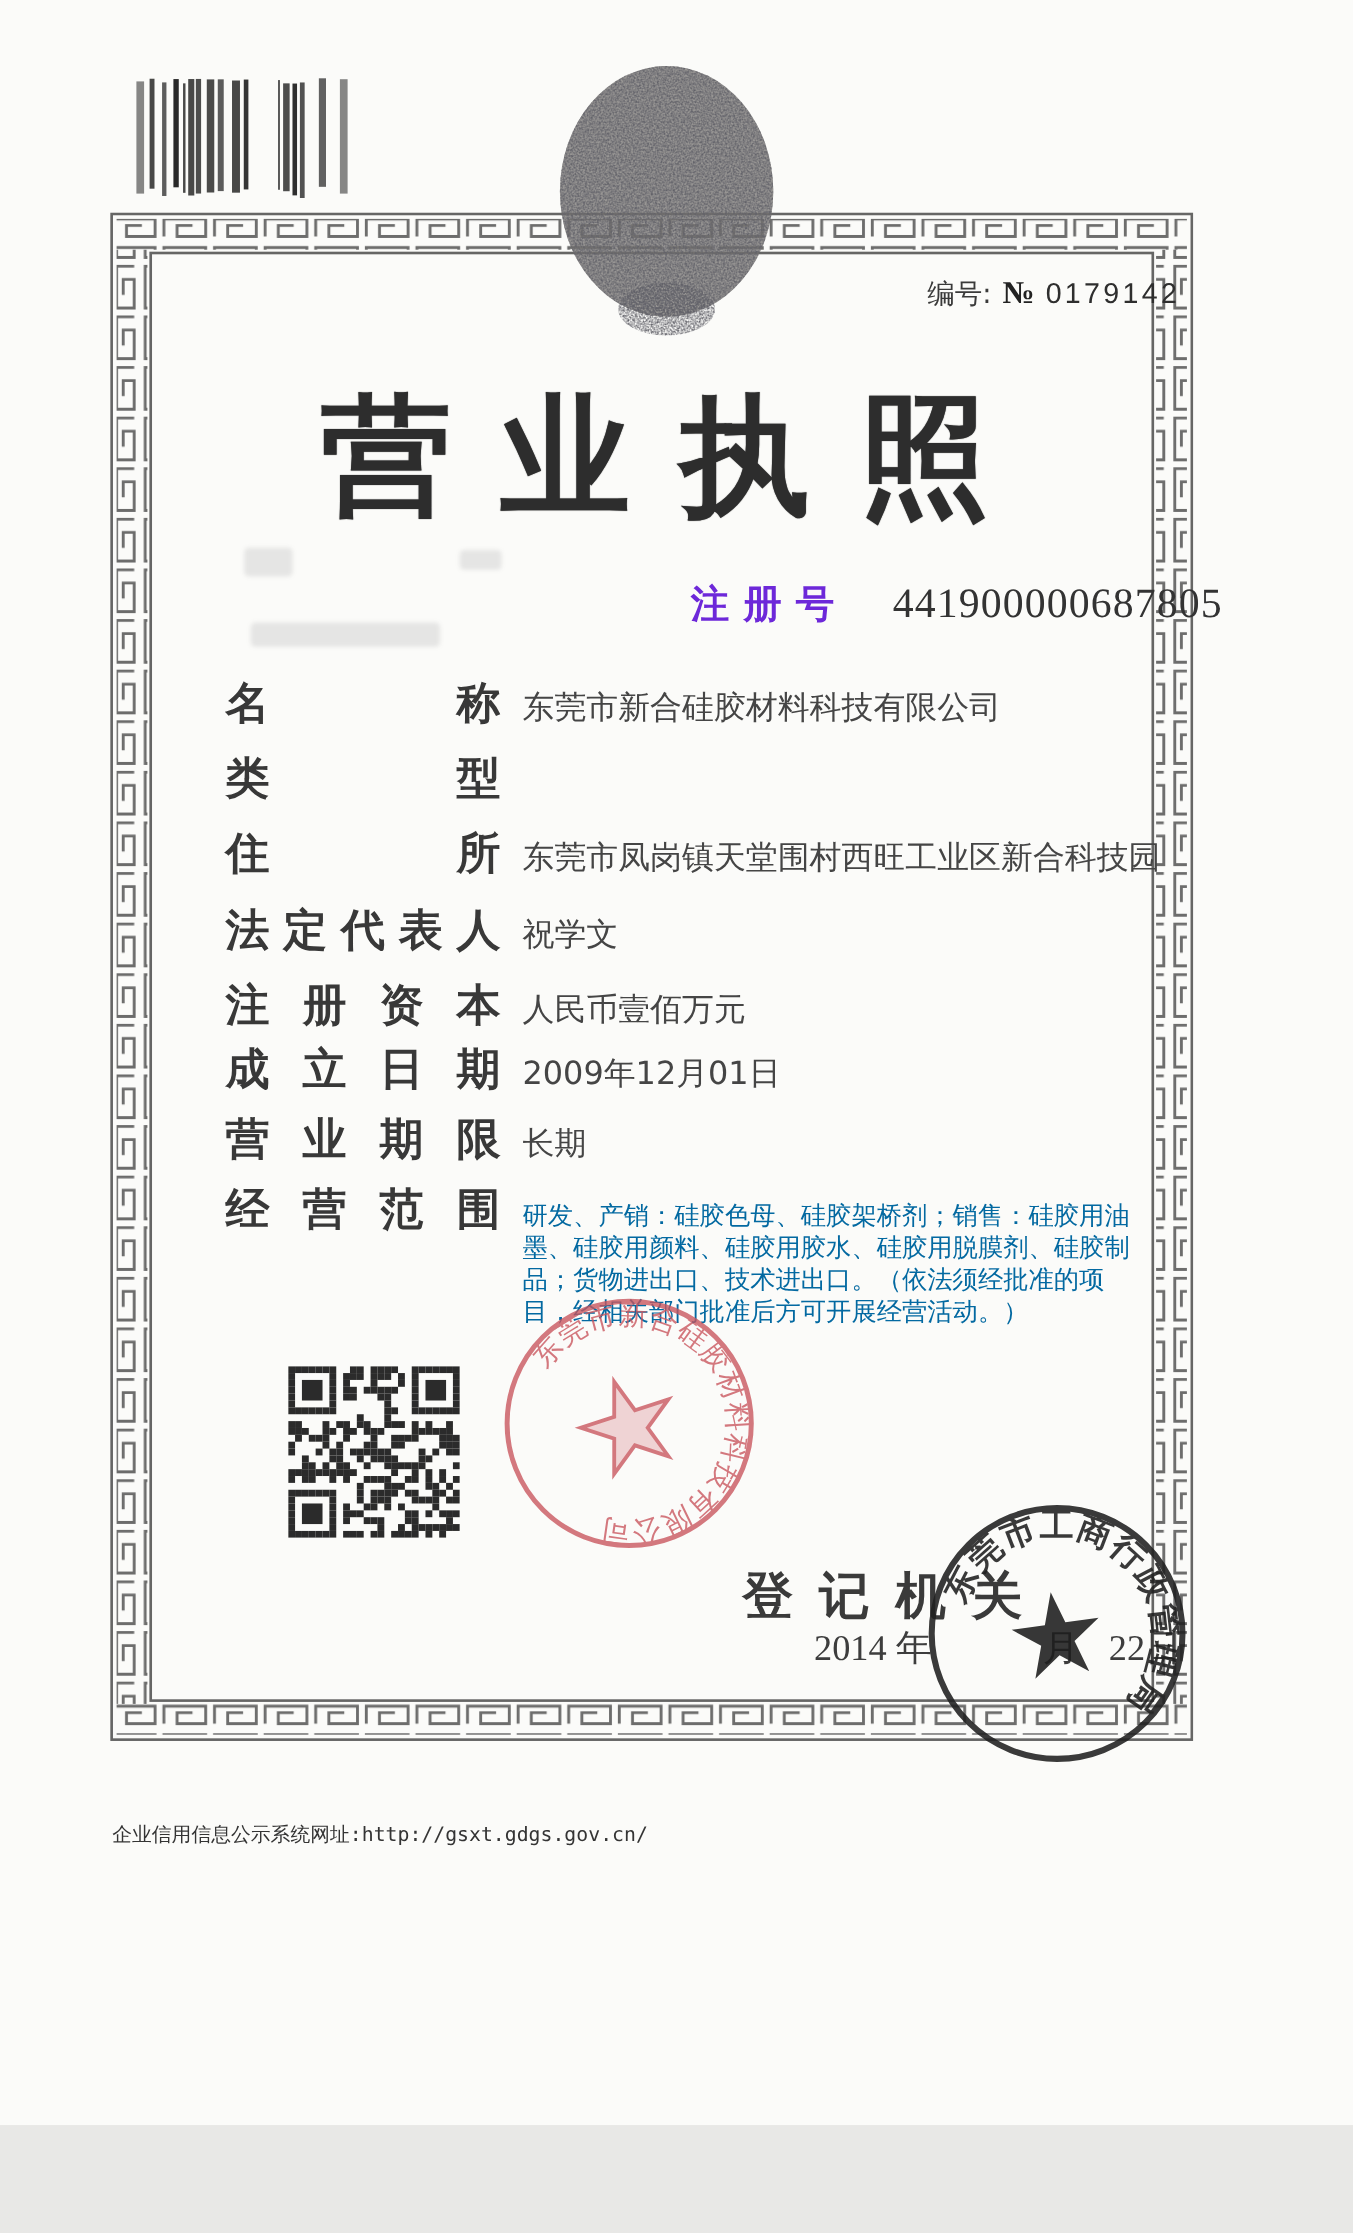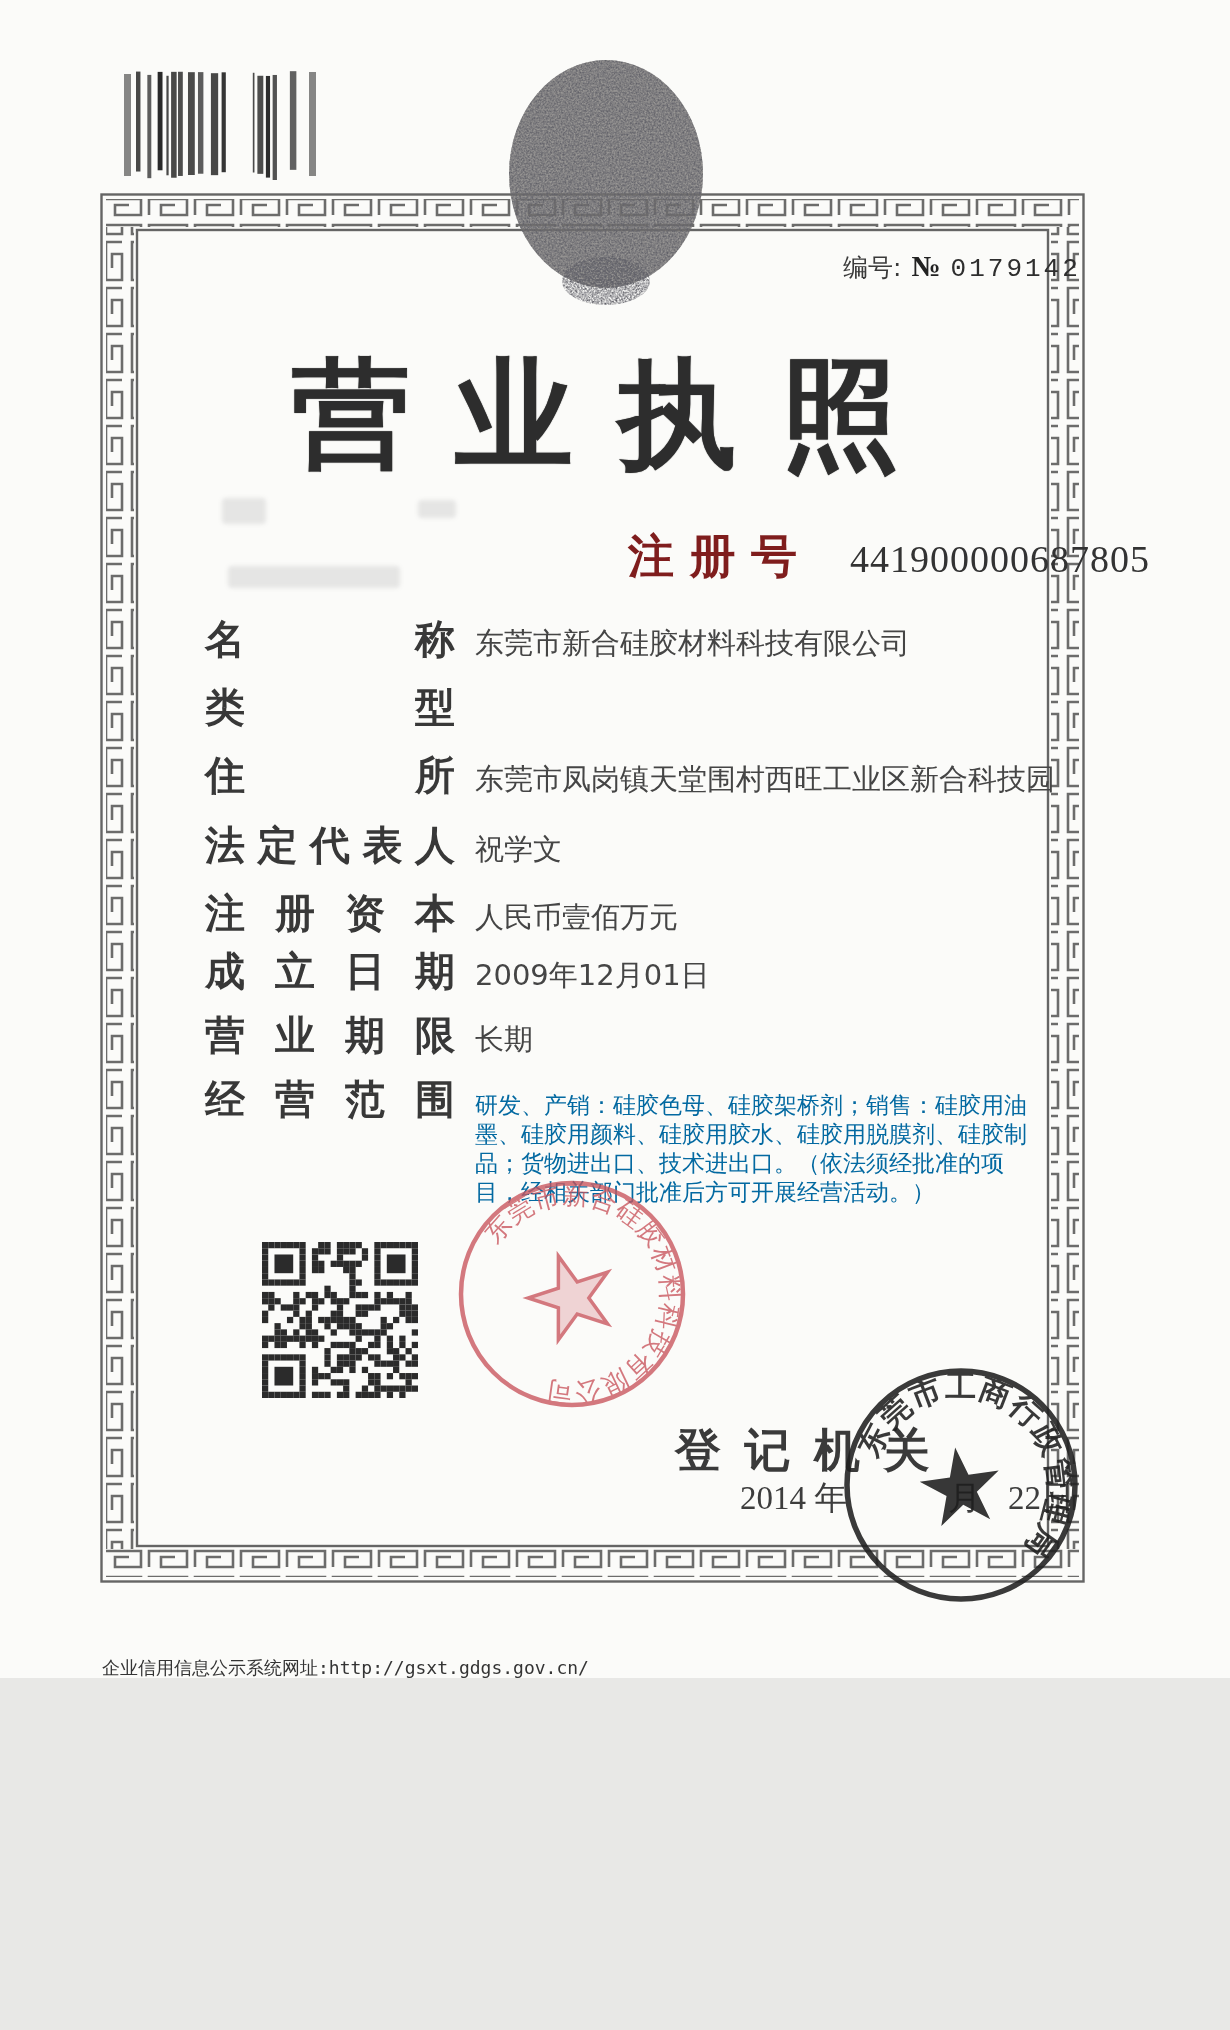--- a/index.html
+++ b/index.html
@@ -1,32 +1,32 @@
 <!DOCTYPE html>
 <html><head>
 <meta charset="utf-8">
 <style>
   html,body{margin:0;padding:0;background:#e8e8e6;}
-  .page{position:relative;width:1230px;height:1678px;background:#fbfbf9;overflow:hidden;
+  .page{position:relative;width:1230px;height:1932px;background:#fbfbf9;overflow:hidden;
         font-family:"DejaVu Sans",sans-serif;color:#3c3c3c;}
   .abs{position:absolute;}
 
   
   .serial-line{left:843px;top:250px;display:flex;align-items:baseline;gap:10px;}
   .serial-label{font-size:25px;color:#3a3a3a;}
   .serial-no-mark{font-size:29px;font-weight:bold;font-family:"Liberation Serif",serif;color:#222;}
-  .serial-number{font-size:26px;letter-spacing:3px;font-family:Liberation Mono, monospace;color:#2e2e2e;}
+  .serial-number{font-size:26px;letter-spacing:3px;font-family:Liberation Sans, sans-serif;color:#2e2e2e;}
 
   
   .license-title{left:292px;top:336px;font-size:118px;font-weight:900;color:#2d2d2d;
                  letter-spacing:2px;white-space:nowrap;text-shadow:0 0 1px #444;}
 
   
   .reg-line{left:628px;top:526px;display:flex;align-items:baseline;gap:26px;}
-  .reg-label{font-size:46px;letter-spacing:2px;color:#7f1d1d;font-family:"Liberation Serif",serif;font-weight:600;}
+  .reg-label{font-size:35px;letter-spacing:2px;color:#6d28d9;font-family:"Liberation Serif",serif;font-weight:600;}
   .reg-value{font-size:38px;color:#333;font-family:"Liberation Serif",serif;letter-spacing:1px;margin-left:25px;}
 
   
   .fields{left:205px;top:612px;width:840px;height:560px;}
   .field-row{position:absolute;left:0;display:flex;align-items:baseline;}
   .f-label{width:250px;display:flex;justify-content:space-between;font-size:40px;font-weight:600;
            color:#383838;font-family:"Liberation Serif",serif;flex:none;}
   .f-value{margin-left:20px;font-size:29px;color:#454545;white-space:nowrap;}
   .field-row.scope .f-value{white-space:normal;width:562px;font-size:23px;line-height:29px;color:#0369a1;}
 

